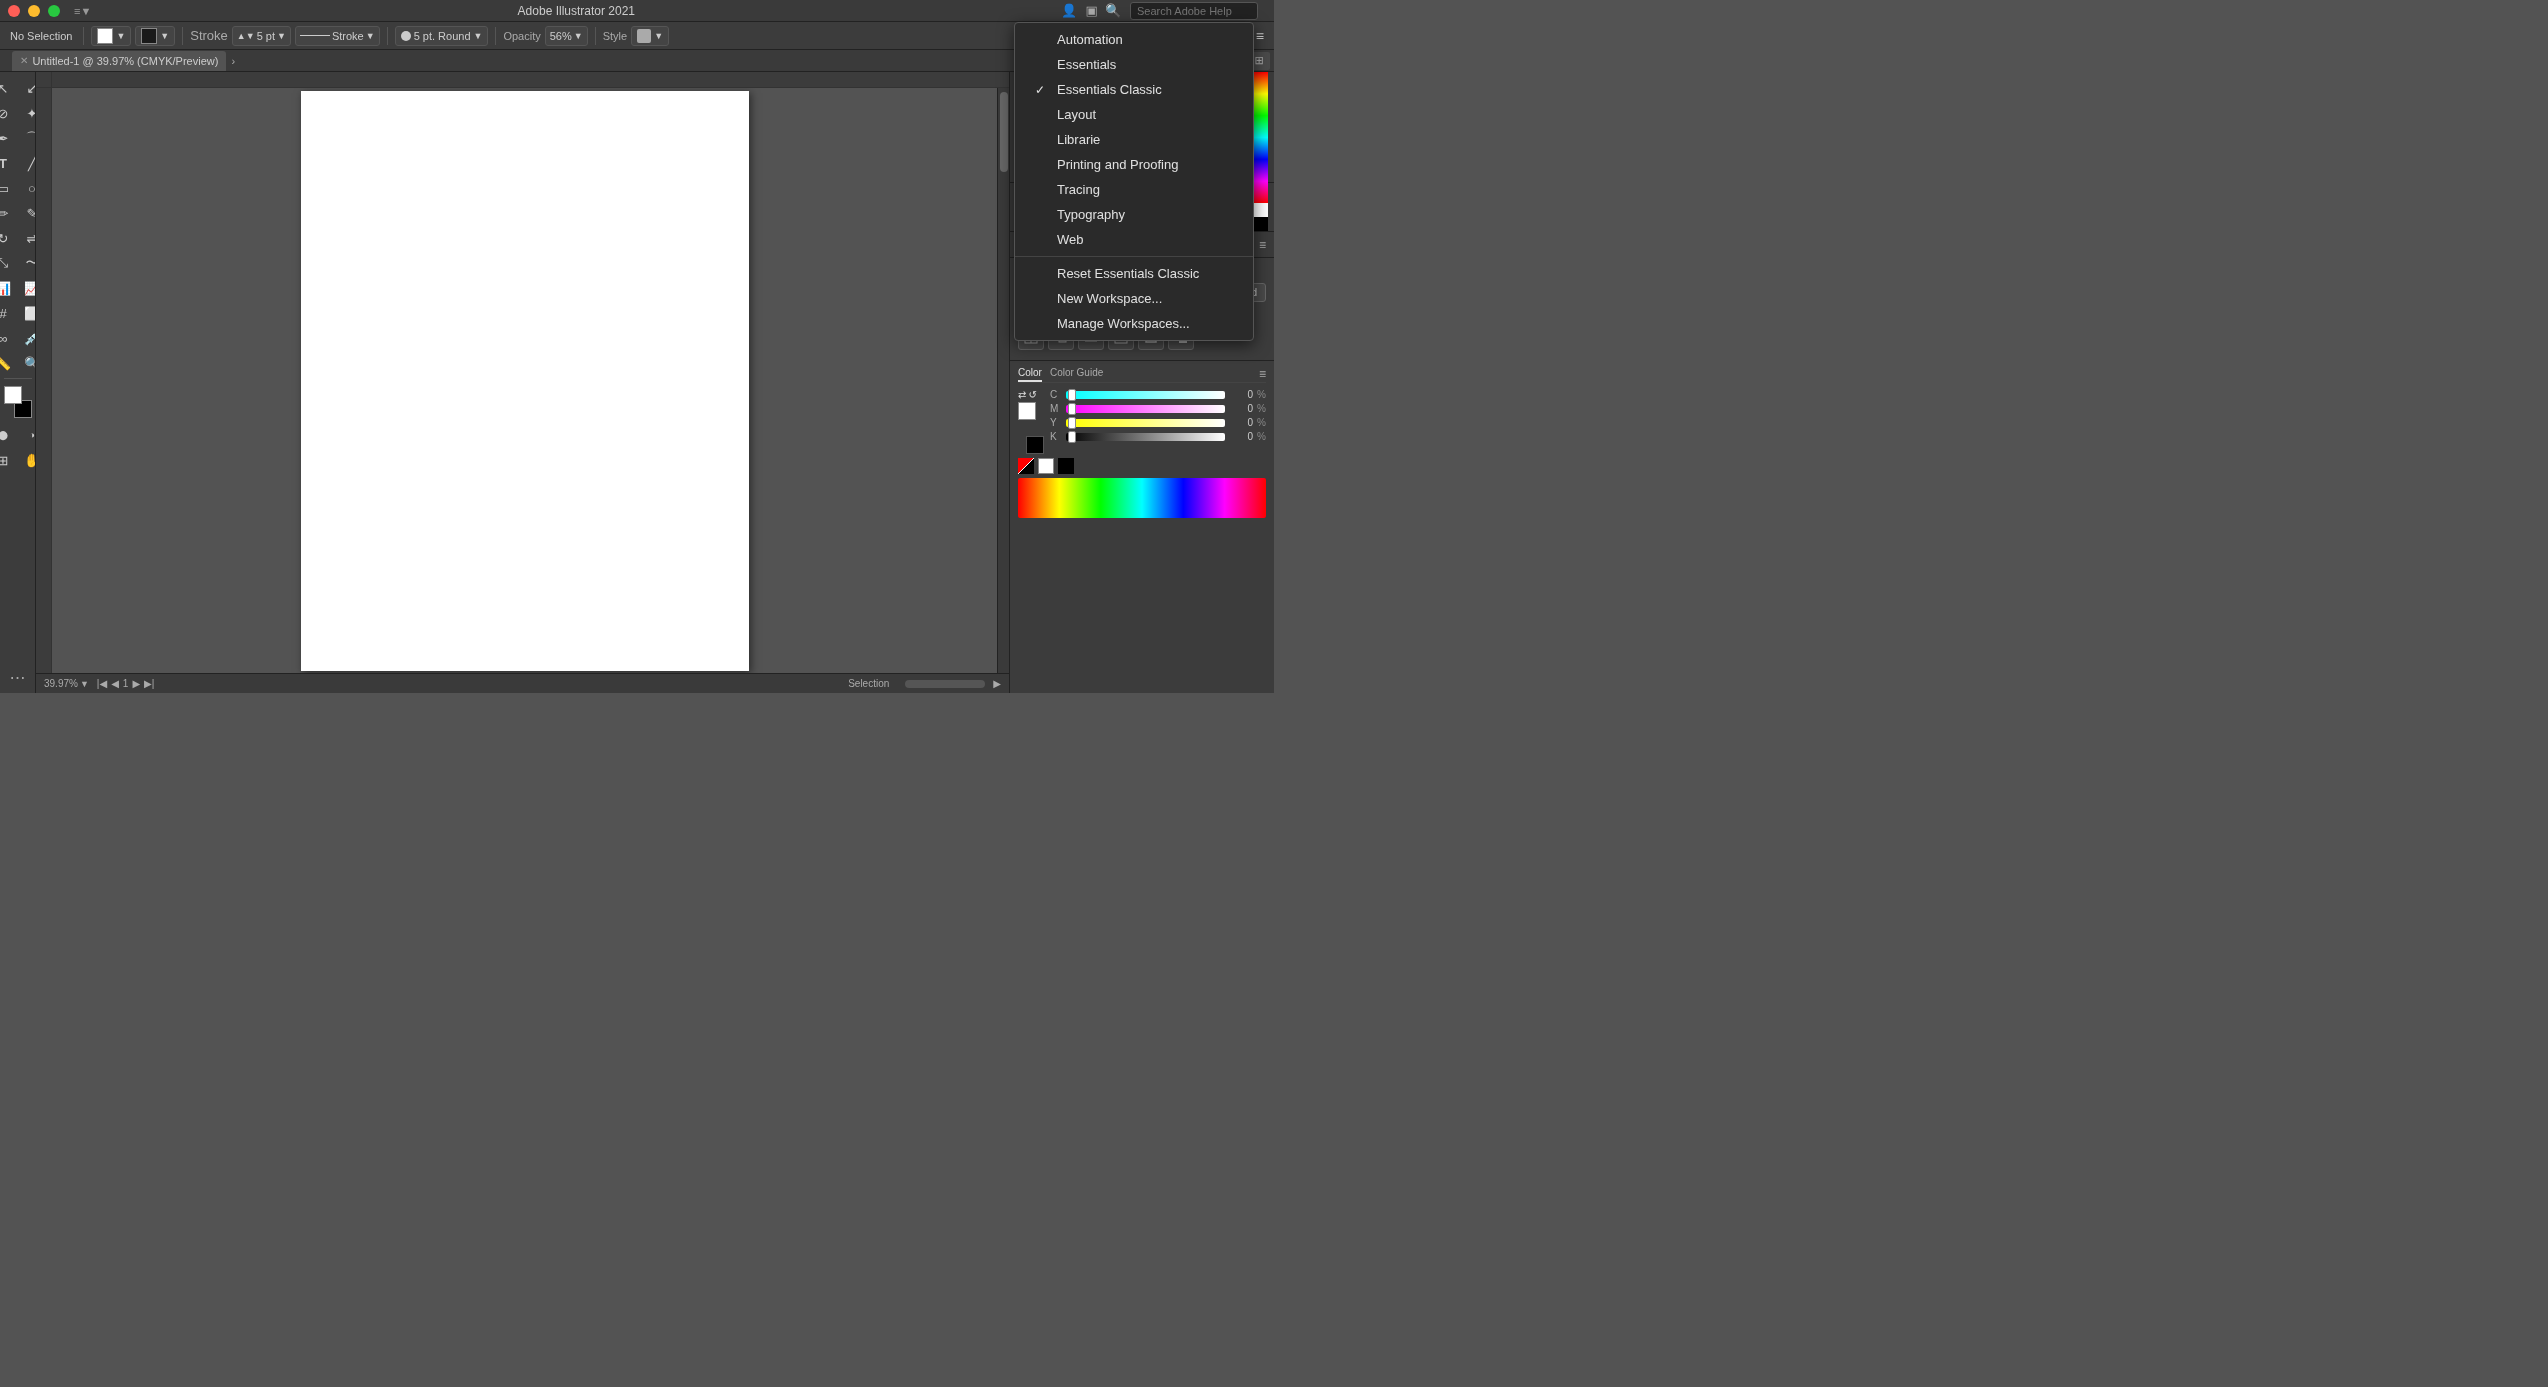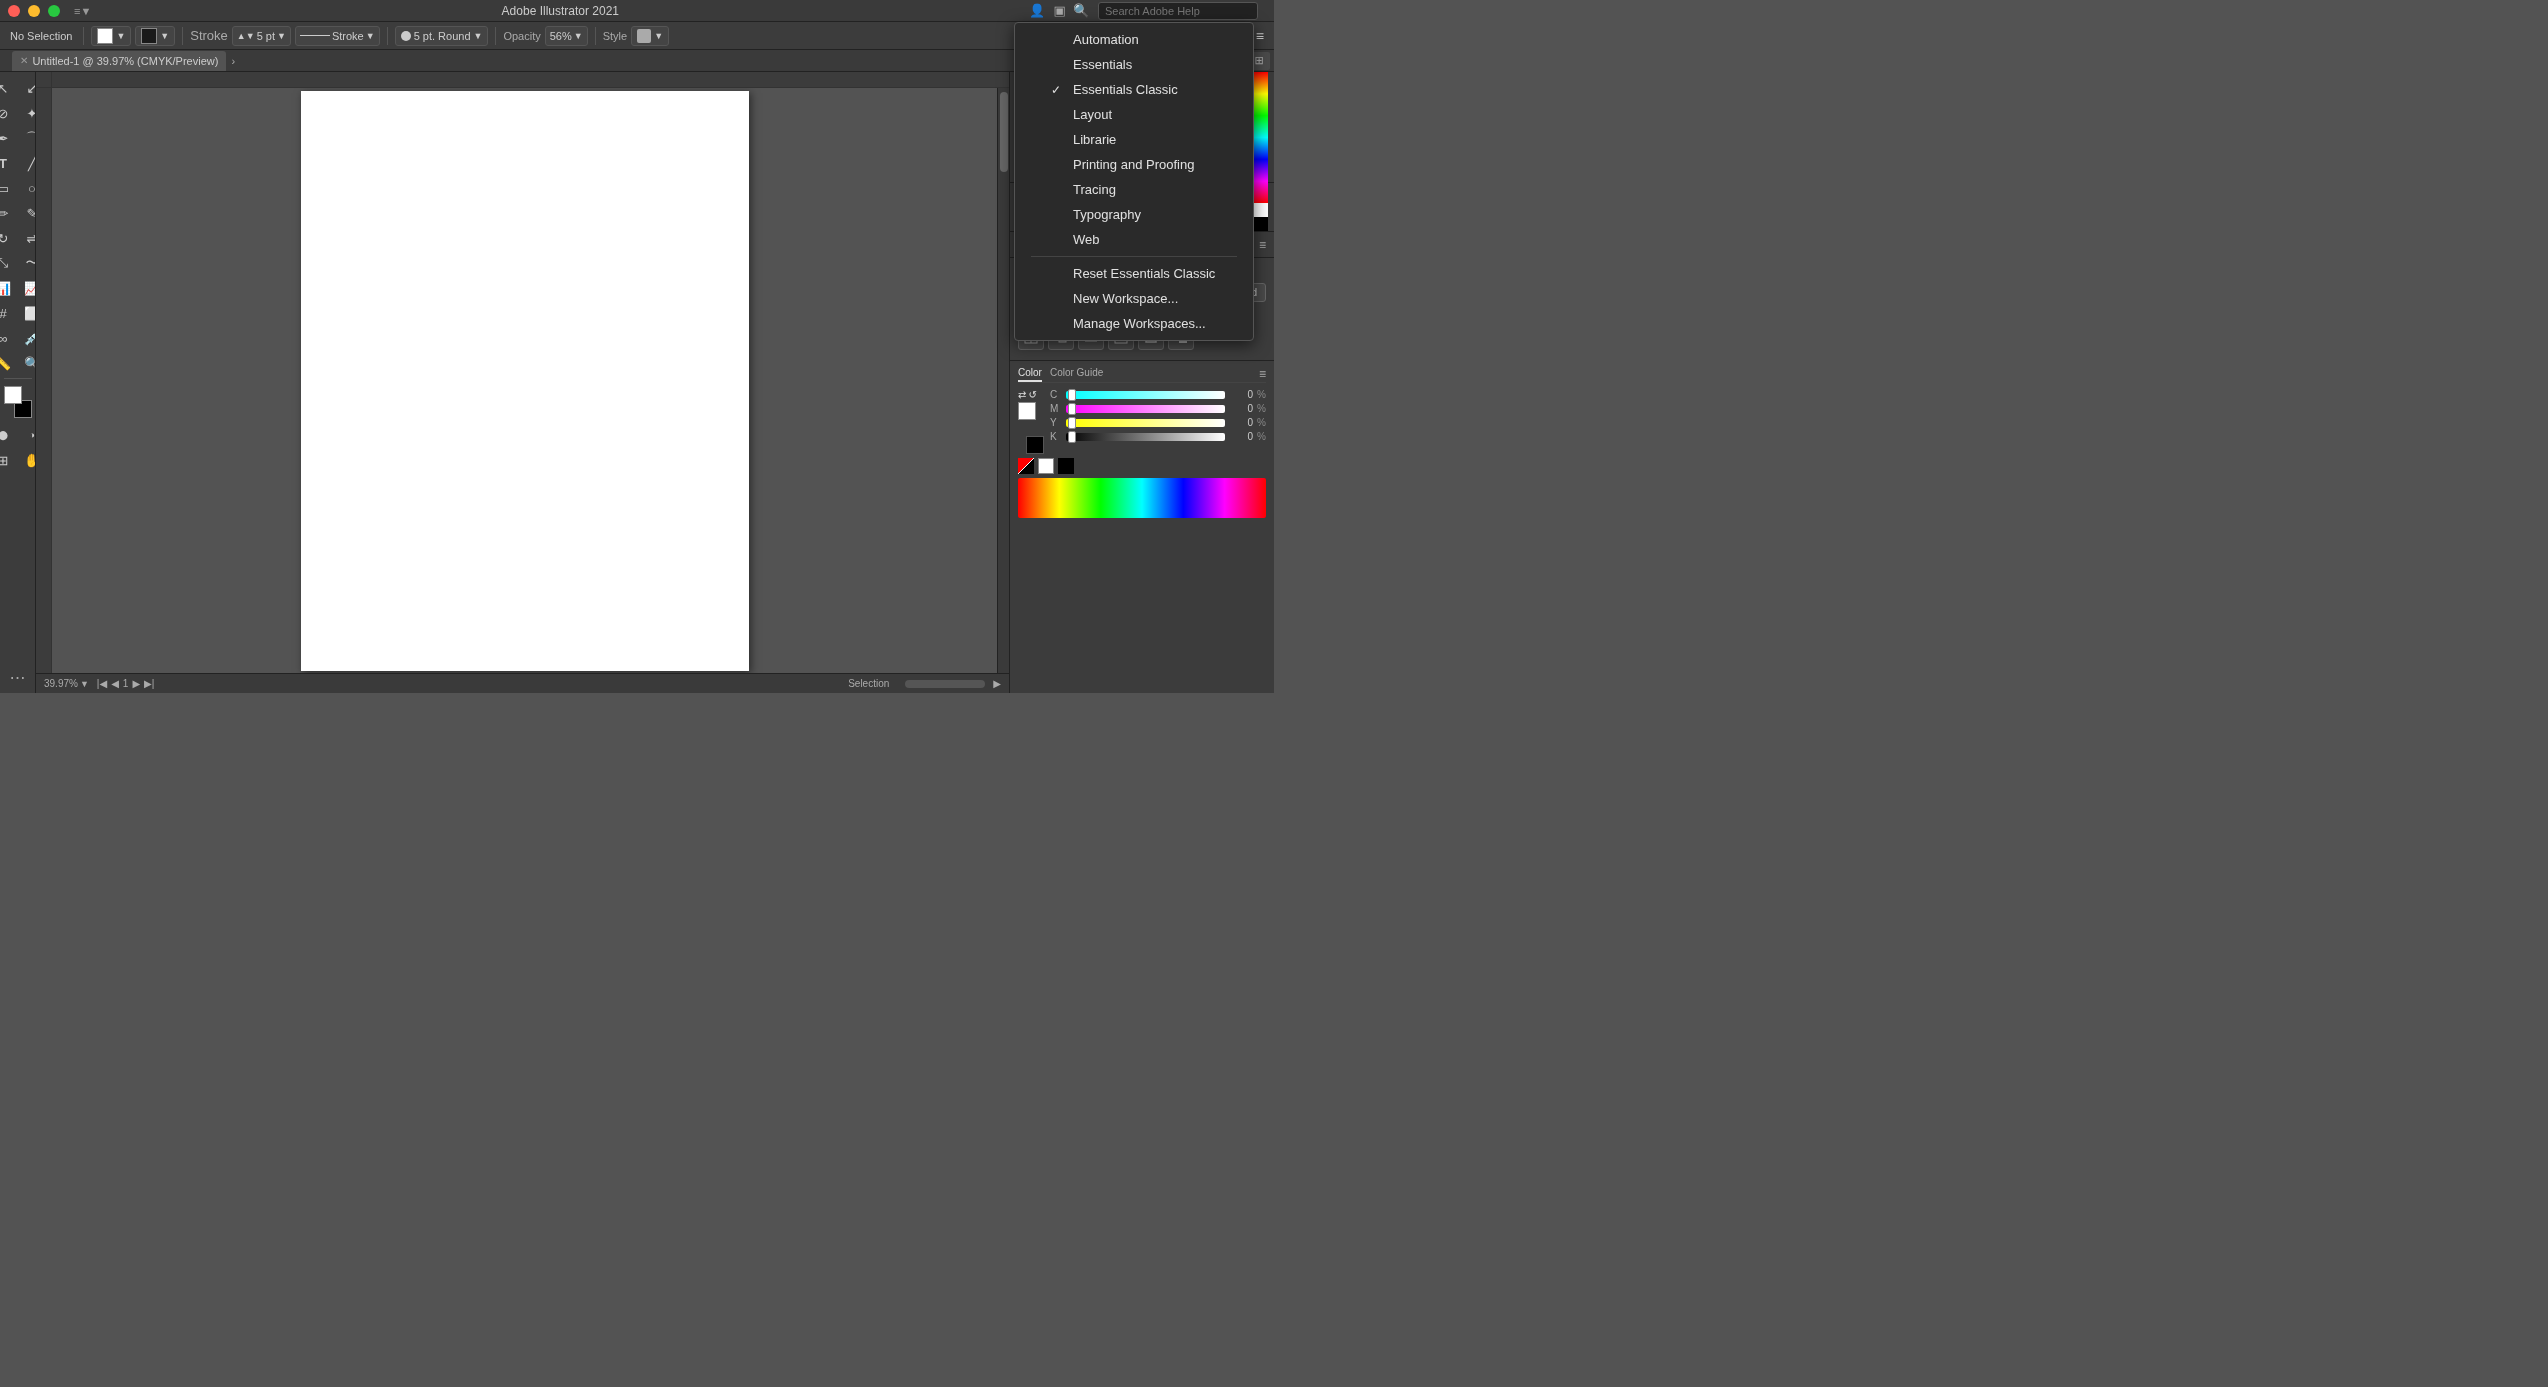--- a/index.html
+++ b/index.html
@@ -300,21 +300,21 @@
     }
     .dropdown-menu {
       position: absolute;
       top: 22px; right: 20px;
       width: 240px;
       background: #2a2a2a;
       border: 1px solid #555;
       border-radius: 4px;
       box-shadow: 0 4px 16px rgba(0,0,0,0.6);
       z-index: 200;
-      padding: 4px 16px;
+      padding: 4px 0;
       font-size: 13px;
       color: #e0e0e0;
     }
     .menu-item {
       padding: 5px 20px;
       cursor: pointer;
       display: flex; align-items: center; gap: 8px;
       position: relative;
     }
     .menu-check { width: 14px; font-size: 12px; color: #e0e0e0; }
@@ -333,21 +333,21 @@
 <div class="mac-titlebar">
   <div class="traffic-light tl-close"></div>
   <div class="traffic-light tl-min"></div>
   <div class="traffic-light tl-max"></div>
   <span style="font-size:11px;color:#999;margin-left:6px;">≡▼</span>
   <span class="titlebar-title">Adobe Illustrator 2021</span>
   <div style="display:flex;align-items:center;gap:8px;margin-right:8px;">
     <span style="font-size:13px;color:#aaa;">👤</span>
     <span style="font-size:13px;color:#aaa;">▣</span>
     <span style="font-size:13px;color:#aaa;">🔍</span>
-    <input type="text" style="background: rgb(34, 34, 34); border: 1px solid rgb(85, 85, 85); border-radius: 3px; padding: 2px 6px; color: rgb(204, 204, 204); font-size: 11px; width: 160px;" placeholder="Search Adobe Help">
+    <input type="text" style="background: rgb(34, 34, 34); border: 1px solid rgb(85, 85, 85); border-radius: 3px; padding: 2px 6px; color: rgb(204, 204, 204); font-size: 11px; width: 128px;" placeholder="Search Adobe Help">
   </div>
 </div>
 
 <div class="toolbar">
   <div class="toolbar-item">
     <span>No Selection</span>
   </div>
   <div class="toolbar-separator"></div>
   <div class="toolbar-select">
     <div class="color-swatch"></div>

